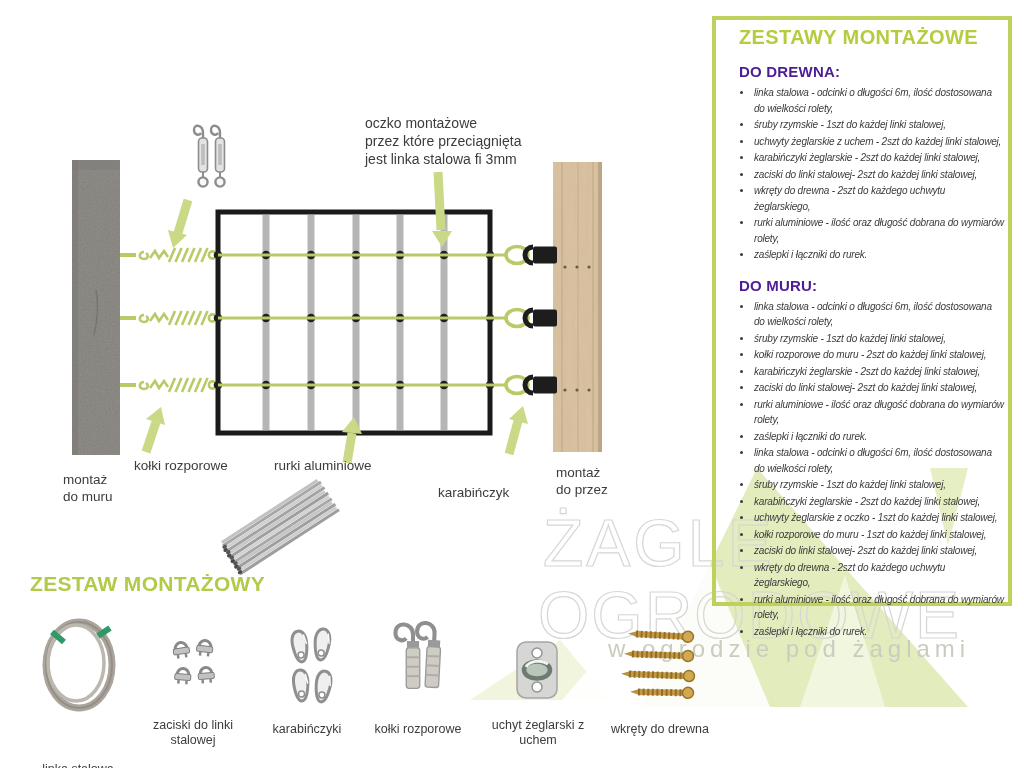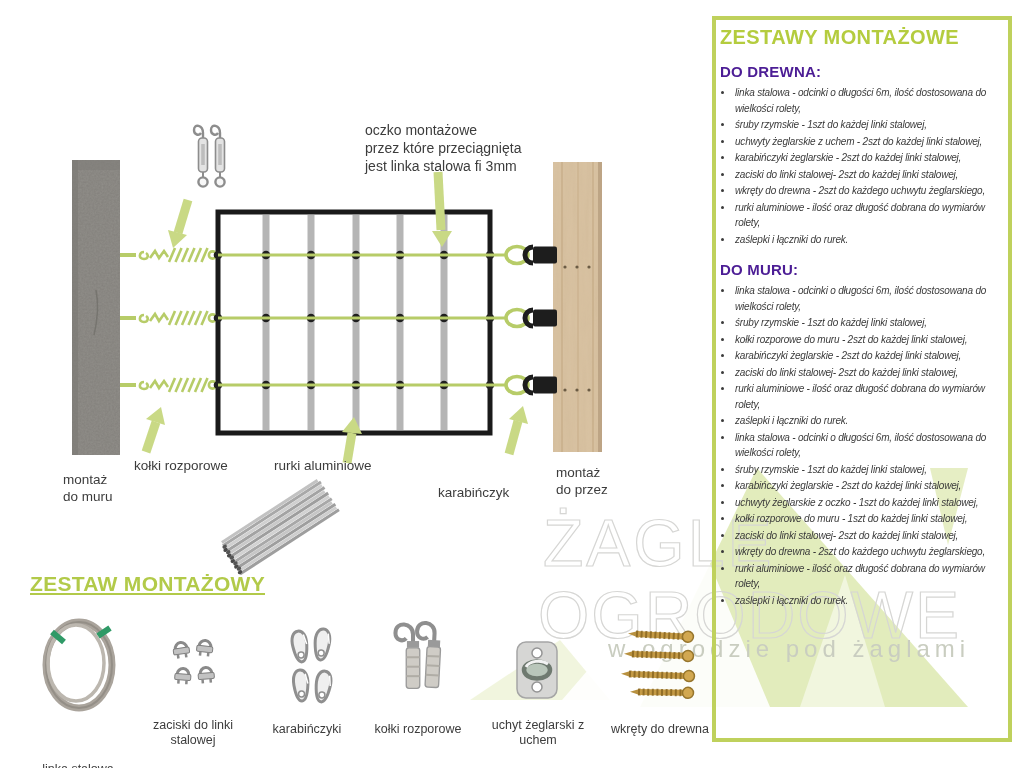--- a/index.html
+++ b/index.html
@@ -10,26 +10,26 @@
   .main-title{position:absolute;left:30px;top:32px;font-size:22.5px;font-weight:bold;
               color:#c9d243;letter-spacing:.3px;white-space:nowrap;}
   .main-title sup{font-size:13px;}
 
   .dlabel{position:absolute;font-size:13.5px;line-height:17px;color:#3c3c3c;}
   .dlabel .l1{font-size:14.5px;}
   .dlabel .l2{font-size:12.5px;}
   .oczko{font-size:14px;line-height:18px;}
 
   .kit-heading{position:absolute;left:30px;top:572px;font-size:21px;font-weight:bold;
-               color:#b2ca49;letter-spacing:.3px;text-decoration:underline;}
+               color:#b2ca49;letter-spacing:.3px;}
 
   .plabel{position:absolute;font-size:12.5px;line-height:15px;color:#3c3c3c;text-align:center;width:100px;}
 
-  .panel{position:absolute;left:712px;top:16px;width:300px;height:726px;box-sizing:border-box;
-         border:4px solid #bfd15c;padding:4px 4px 0 4px;background:transparent;}
+  .panel{position:absolute;left:712px;top:16px;width:300px;height:590px;box-sizing:border-box;
+         border:4px solid #bfd15c;padding:4px 4px 0 23px;background:transparent;}
   .panel-title{font-size:20px;font-weight:bold;color:#b4cc3e;letter-spacing:.4px;margin:2px 0 6px 0;}
   .panel h2{font-size:15px;font-weight:bold;color:#4c1d95;margin:14px 0 5px 0;letter-spacing:.2px;}
   .panel ul{margin:0;padding-left:14px;font-size:10px;line-height:15.5px;color:#3b3b3b;letter-spacing:-0.2px;}
   .panel li{margin:0 0 1px 0;padding-left:1px;font-style:italic;}
 </style>
 </head>
 <body>
 
 <div id="canvas">
 
@@ -289,21 +289,21 @@
       <polygon points="-8,0 3,-3.5 3,3.5" fill="#b8913f"></polygon>
       <line x1="0" y1="0" x2="46" y2="0" stroke="#c49a45" stroke-width="6"></line>
       <line x1="0" y1="0" x2="46" y2="0" stroke="#86641f" stroke-width="7" stroke-dasharray="2 2.6" opacity="0.8"></line>
       <circle cx="50" cy="0" r="5.5" fill="#d2a851" stroke="#96752c" stroke-width="1.5"></circle>
     </g>
   </g>
 </svg>
 
 
 
-<div class="dlabel oczko" style="left:365px;top:121px;">
+<div class="dlabel oczko" style="left:365px;top:114px;">
   <div>oczko montażowe</div>
   <div>przez które przeciągnięta</div>
   <div>jest linka stalowa fi 3mm</div>
 </div>
 
 <div class="dlabel" style="left:134px;top:457px;">kołki rozporowe</div>
 <div class="dlabel" style="left:274px;top:457px;">rurki aluminiowe</div>
 <div class="dlabel" style="left:438px;top:484px;">karabińczyk</div>
 
 <div class="dlabel" style="left:63px;top:471px;">

